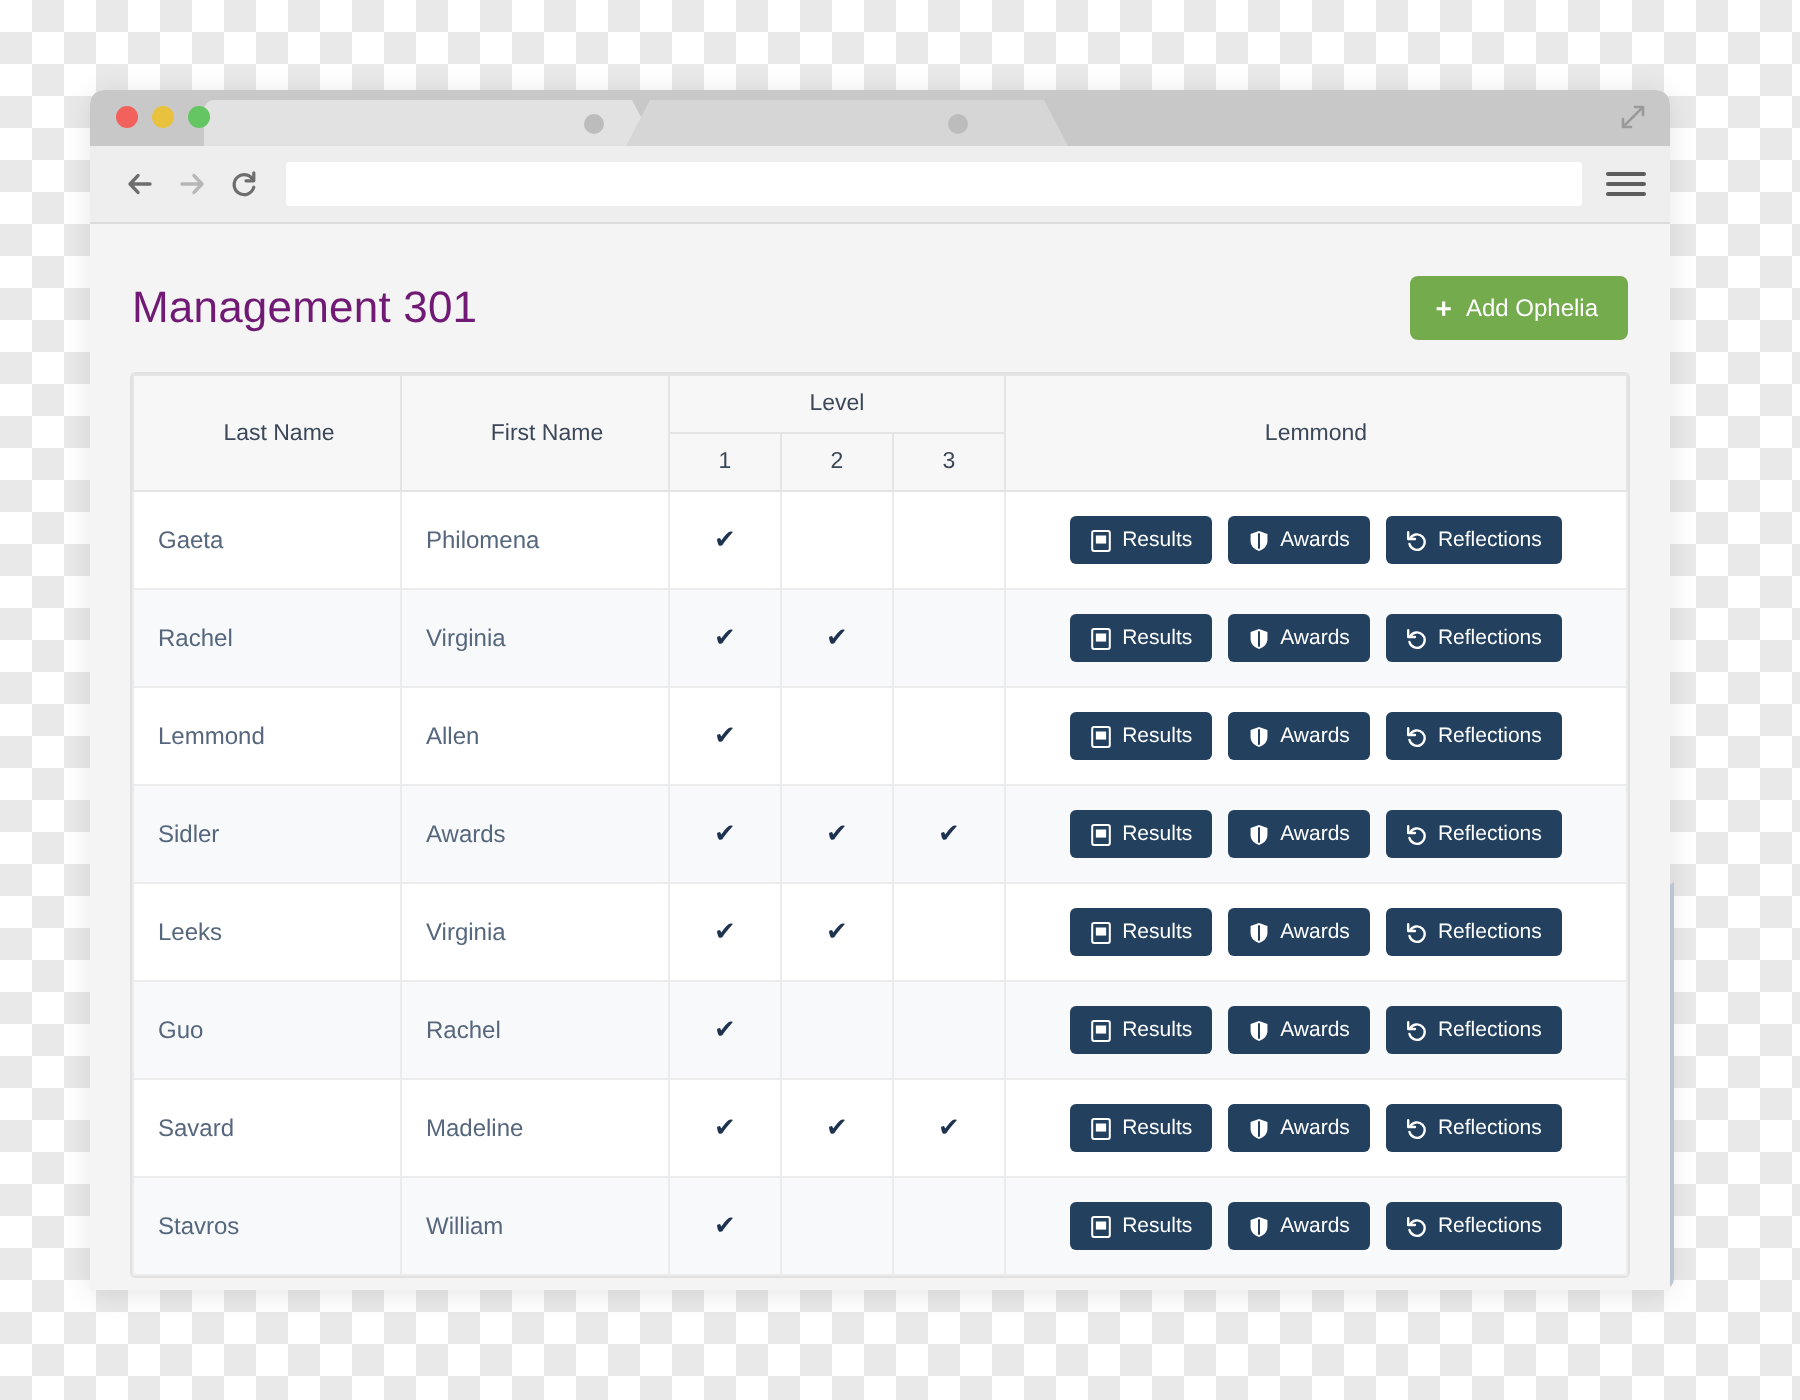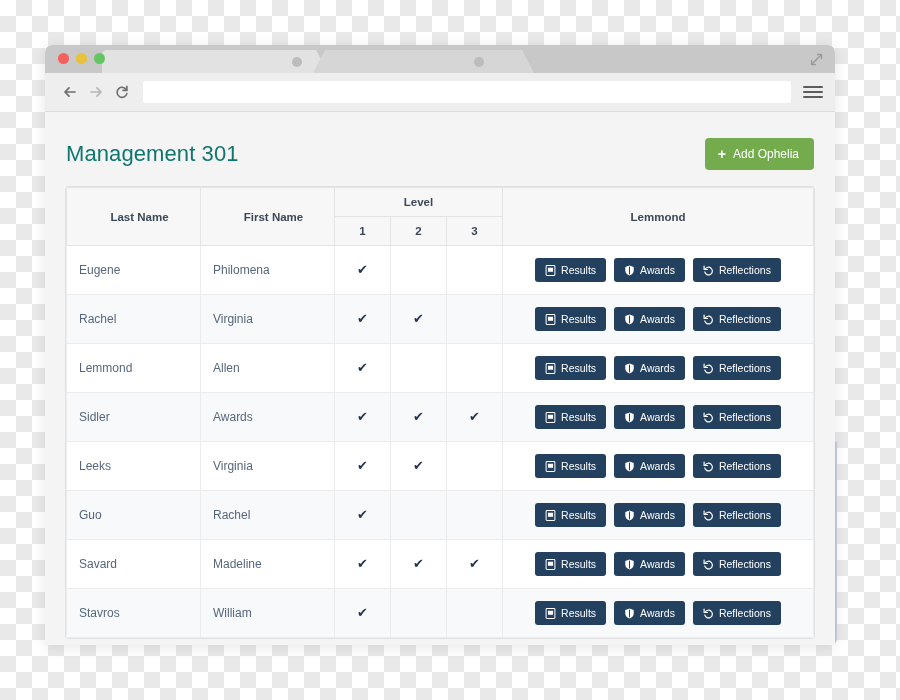--- a/index.html
+++ b/index.html
@@ -190,21 +190,21 @@
   }
   .page-head {
     display: flex;
     align-items: center;
     justify-content: space-between;
     margin-bottom: 16px;
     padding: 0 1px;
   }
   .page-title {
     font-size: 22px;
-    color: #0f766e;
+    color: #701a75;
     font-weight: normal;
     letter-spacing: 0.1px;
   }
   .btn-add {
     background: #74ab4c;
     color: #ffffff;
     border: none;
     border-radius: 4px;
     padding: 9px 15px 9px 13px;
     font-size: 12px;
@@ -228,21 +228,21 @@
     overflow: hidden;
   }
   table {
     width: 100%;
     border-collapse: collapse;
     font-size: 12px;
   }
   thead th {
     background: #f7f7f7;
     color: #3c4858;
-    font-weight: bold;
+    font-weight: normal;
     border: 1px solid #e4e4e4;
     padding: 8px 0;
     text-align: center;
     font-size: 11.5px;
   }
   thead th.left {
     text-align: center;
     padding-left: 12px;
   }
   tbody td {
@@ -375,21 +375,21 @@
             <th rowspan="2">Lemmond</th>
           </tr>
           <tr>
             <th>1</th>
             <th>2</th>
             <th>3</th>
           </tr>
         </thead>
         <tbody id="tbody">
             <tr>
-              <td>Eugene</td>
+              <td>Gaeta</td>
               <td>Philomena</td>
               <td class="lvl"><span class="check">✔</span></td>
               <td class="lvl"></td>
               <td class="lvl"></td>
               <td class="actions">
                 <div class="act-group">
                   <button class="btn-act">
                     <span style="display: flex;">
                       <svg width="11" height="11" viewBox="0 0 12 12">
                         <rect x="1.2" y="0.6" width="9.6" height="10.8" rx="1" fill="none" stroke="#fff" stroke-width="1.1"></rect>

